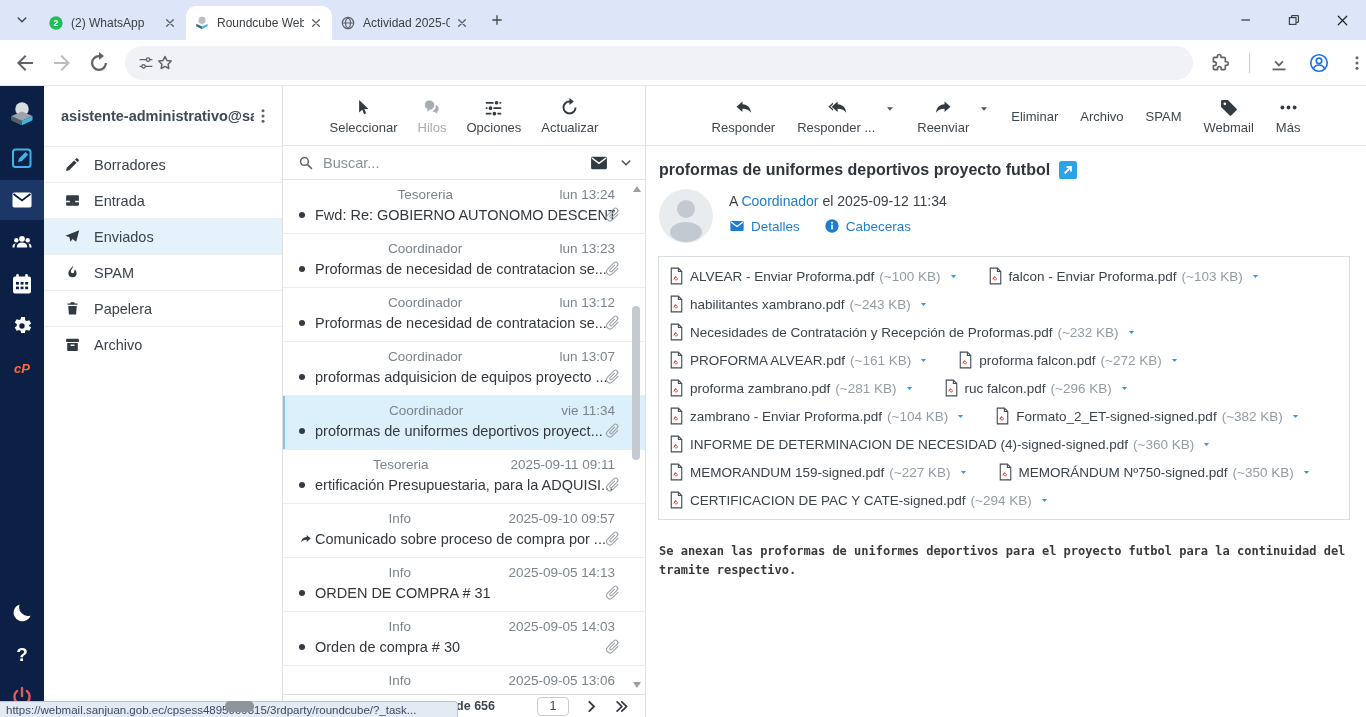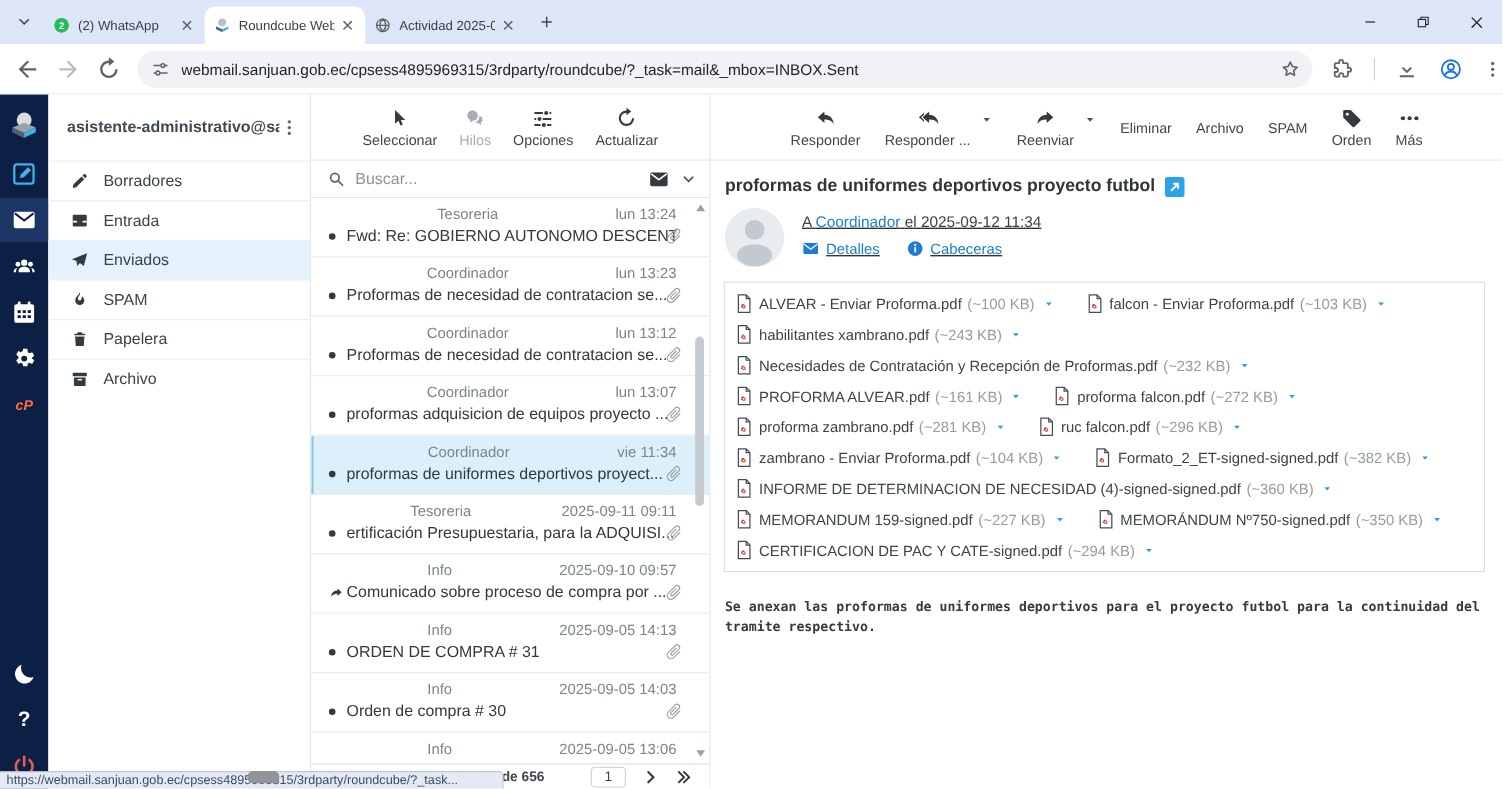--- a/index.html
+++ b/index.html
@@ -89,21 +89,21 @@
   .list-footer { position:absolute; left:0; right:0; bottom:0; height:23px; border-top:1px solid #ddd; background:#fff; display:flex; align-items:center; justify-content:flex-end; padding-right:16px; }
   .footer-count { font-size:12.5px; font-weight:bold; color:#3f474e; margin-right:42px; }
   .page-box { width:32px; height:19px; border:1px solid #c8cdd2; border-radius:4px; display:flex; align-items:center; justify-content:center; font-size:12.5px; color:#3f474e; }
   .pg-ic { width:15px; height:15px; color:#323a42; margin-left:15px; }
 
   .mailcol { flex:1; position:relative; background:#fff; }
   .mail-toolbar { height:60px; display:flex; align-items:center; justify-content:center; gap:22px; border-bottom:1px solid #e6e6e6; }
   .subject-row { display:flex; align-items:center; padding:15px 14px 0 13px; }
   .subject { font-size:16px; font-weight:bold; color:#30353a; }
   .ext-ic { width:18px; height:18px; margin-left:9px; }
-  .sender { display:flex; margin:10px 0 0 13px;text-decoration:underline; }
+  .sender { display:flex; margin:10px 0 0 13px; }
   .avatar { width:54px; height:54px; border-radius:50%; background:#e9ecef; position:relative; overflow:hidden; flex:0 0 54px; }
   .avatar::before { content:""; position:absolute; top:11px; left:18px; width:18px; height:18px; border-radius:50%; background:#c2c9d1; }
   .avatar::after { content:""; position:absolute; top:33px; left:11px; width:32px; height:20px; border-radius:50%; background:#c2c9d1; }
   .sender-info { margin-left:16px; padding-top:4px; }
   .sender-line { font-size:14px; color:#3c4248; }
   .sender-line a { color:#1e7dd0; text-decoration:none; }
   .sender-links { display:flex; align-items:center; gap:24px; margin-top:9px; }
   .s-link { display:flex; align-items:center; color:#1e7dd0; font-size:13.5px; }
   .s-link svg { width:16px; height:16px; margin-right:6px; }
 
@@ -216,21 +216,20 @@
     <div class="nav-btn"><span><svg viewBox="0 0 24 24" fill="currentColor">
             <path d="M12 6.2V9l5-4-5-4v3A8 8 0 1 0 20 12h-2.2A5.8 5.8 0 1 1 12 6.2z"></path>
           </svg></span></div>
     <div class="omnibox">
       <span class="tune-ic">
           <svg viewBox="0 0 24 24" fill="none" stroke="currentColor" stroke-width="1.8">
             <path d="M3.5 7.5h9M17.5 7.5h3M12.5 7.5a2.3 2.3 0 1 0 4.6 0 2.3 2.3 0 1 0-4.6 0"></path>
             <path d="M3.5 16.5h3M11.5 16.5h9M6.5 16.5a2.3 2.3 0 1 0 4.6 0 2.3 2.3 0 1 0-4.6 0"></path>
           </svg>
         </span>
-      <span class="url">webmail.sanjuan.gob.ec/cpsess4895969315/3rdparty/roundcube/?_task=mail&amp;_mbox=INBOX.Sent</span>
       <span class="star-ic">
           <svg viewBox="0 0 24 24" fill="none" stroke="currentColor" stroke-width="1.8" stroke-linejoin="round">
             <path d="M12 4.2l2.3 4.7 5.2.8-3.8 3.7.9 5.2L12 16.1l-4.6 2.5.9-5.2-3.8-3.7 5.2-.8z"></path>
           </svg>
         </span>
     </div>
     <div class="chrome-right">
       <div class="chrome-ic"><span><svg viewBox="0 0 24 24" fill="none" stroke="currentColor" stroke-width="1.8" stroke-linejoin="round">
               <path d="M9.2 4.6a1.9 1.9 0 1 1 3.8 0v1.2h3.6c.7 0 1.2.5 1.2 1.2v3.6h1.3a1.9 1.9 0 1 1 0 3.8h-1.3V18c0 .7-.5 1.2-1.2 1.2h-3.3v-1.4a2 2 0 1 0-4 0v1.4H6c-.7 0-1.2-.5-1.2-1.2v-3.3H6a2 2 0 1 0 0-4H4.8V7c0-.7.5-1.2 1.2-1.2h3.2V4.6z"></path>
             </svg></span></div>
@@ -695,21 +694,21 @@
           <span></span>
           <span class="tb-label">SPAM</span>
         </div>
         <div class="tb-btn">
           <span>
               <svg viewBox="0 0 24 24" fill="currentColor">
                 <path d="M10.8 3.5H4.6a1.1 1.1 0 0 0-1.1 1.1v6.2c0 .3.1.6.3.8l9.6 9.6a1.1 1.1 0 0 0 1.6 0l6.2-6.2a1.1 1.1 0 0 0 0-1.6l-9.6-9.6a1.1 1.1 0 0 0-.8-.3z"></path>
                 <circle cx="7.8" cy="7.8" r="1.5" fill="#fff"></circle>
               </svg>
             </span>
-          <span class="tb-label">Orden</span>
+          <span class="tb-label">Webmail</span>
         </div>
         <div class="tb-btn">
           <span>
               <svg viewBox="0 0 24 24" fill="currentColor">
                 <circle cx="5" cy="12" r="2.2"></circle>
                 <circle cx="12" cy="12" r="2.2"></circle>
                 <circle cx="19" cy="12" r="2.2"></circle>
               </svg>
             </span>
           <span class="tb-label">Más</span>

